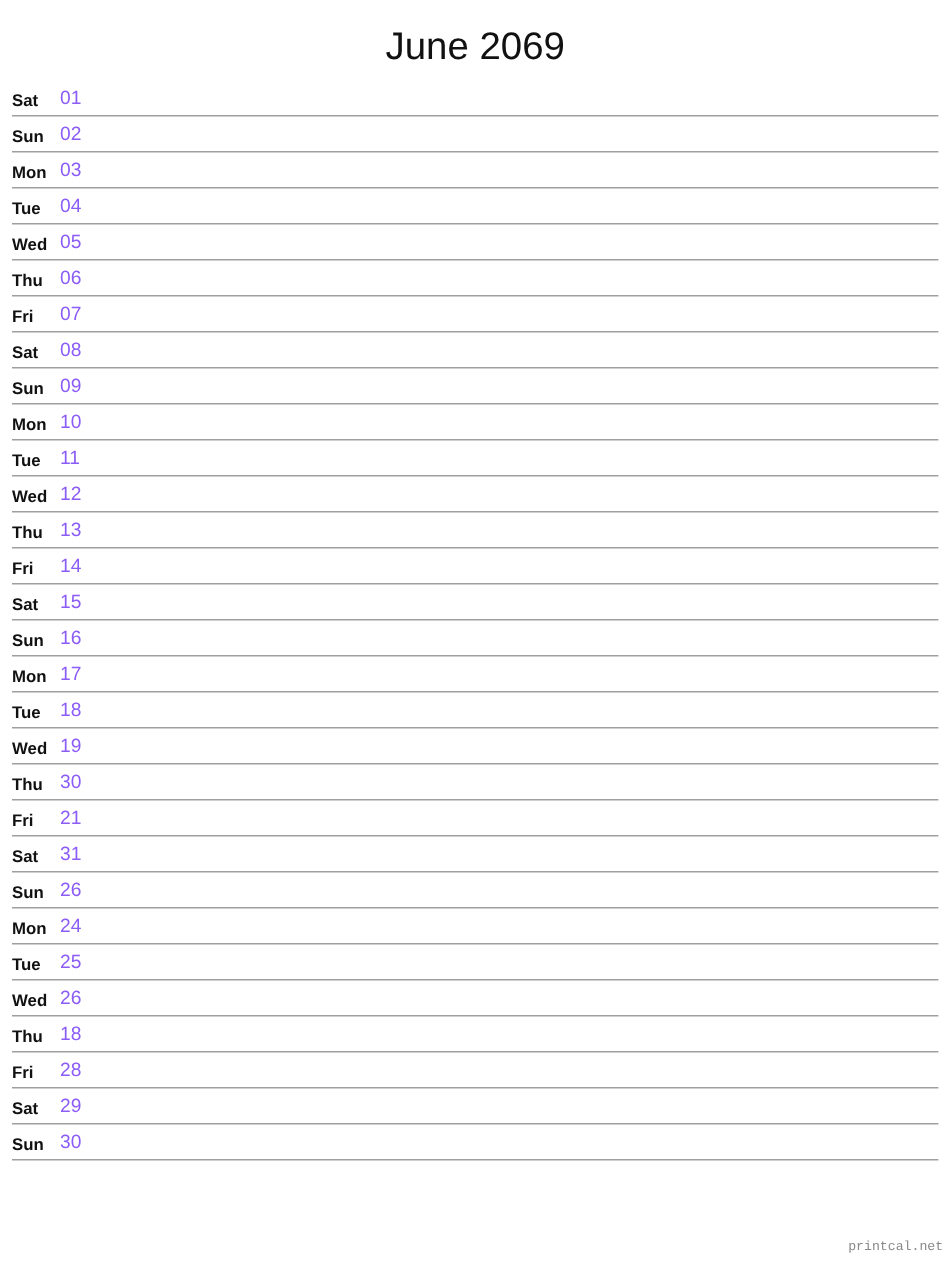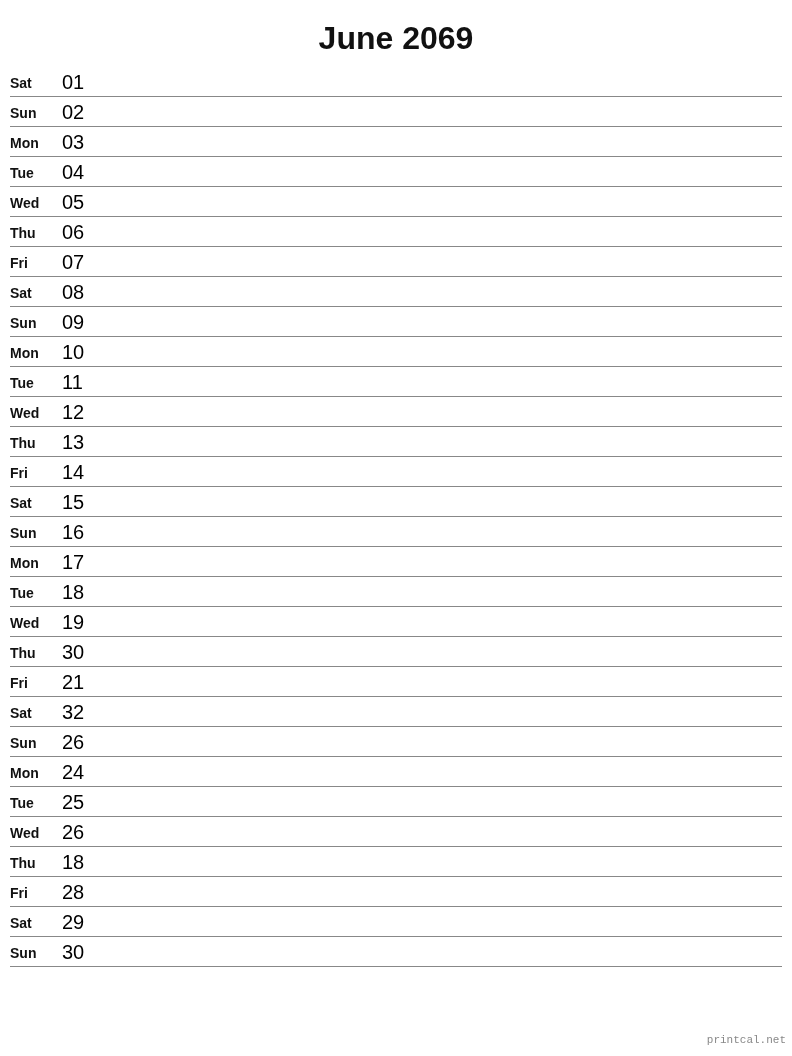--- a/index.html
+++ b/index.html
@@ -12,21 +12,21 @@
       width: 792px;
       min-height: 1056px;
       background: #fff;
       font-family: Arial, sans-serif;
       position: relative;
     }
 
     .page-title {
       text-align: center;
       font-size: 32px;
-      font-weight: bold;
+      font-weight: normal;
       padding: 20px 0 10px 0;
       color: #111;
     }
 
     .calendar-container {
       padding: 0 10px;
     }
 
     .day-row {
       display: flex;
@@ -40,25 +40,24 @@
       width: 40px;
       font-size: 14px;
       font-weight: bold;
       color: #111;
       text-align: left;
       flex-shrink: 0;
     }
 
     .day-number {
       width: 30px;
-      font-size: 20px;
-      color: #000000;
+      font-size: 16px;
+      color: #8b5cf6;
       text-align: left;
       flex-shrink: 0;
-      margin-left: 12px;
     }
 
     .day-line {
       flex: 1;
     }
 
     .footer {
       position: absolute;
       bottom: 10px;
       right: 6px;
@@ -173,21 +172,21 @@
       <span class="day-number">30</span>
       <div class="day-line"></div>
     </div>
     <div class="day-row">
       <span class="day-name">Fri</span>
       <span class="day-number">21</span>
       <div class="day-line"></div>
     </div>
     <div class="day-row">
       <span class="day-name">Sat</span>
-      <span class="day-number">32</span>
+      <span class="day-number">31</span>
       <div class="day-line"></div>
     </div>
     <div class="day-row">
       <span class="day-name">Sun</span>
       <span class="day-number">26</span>
       <div class="day-line"></div>
     </div>
     <div class="day-row">
       <span class="day-name">Mon</span>
       <span class="day-number">24</span>

